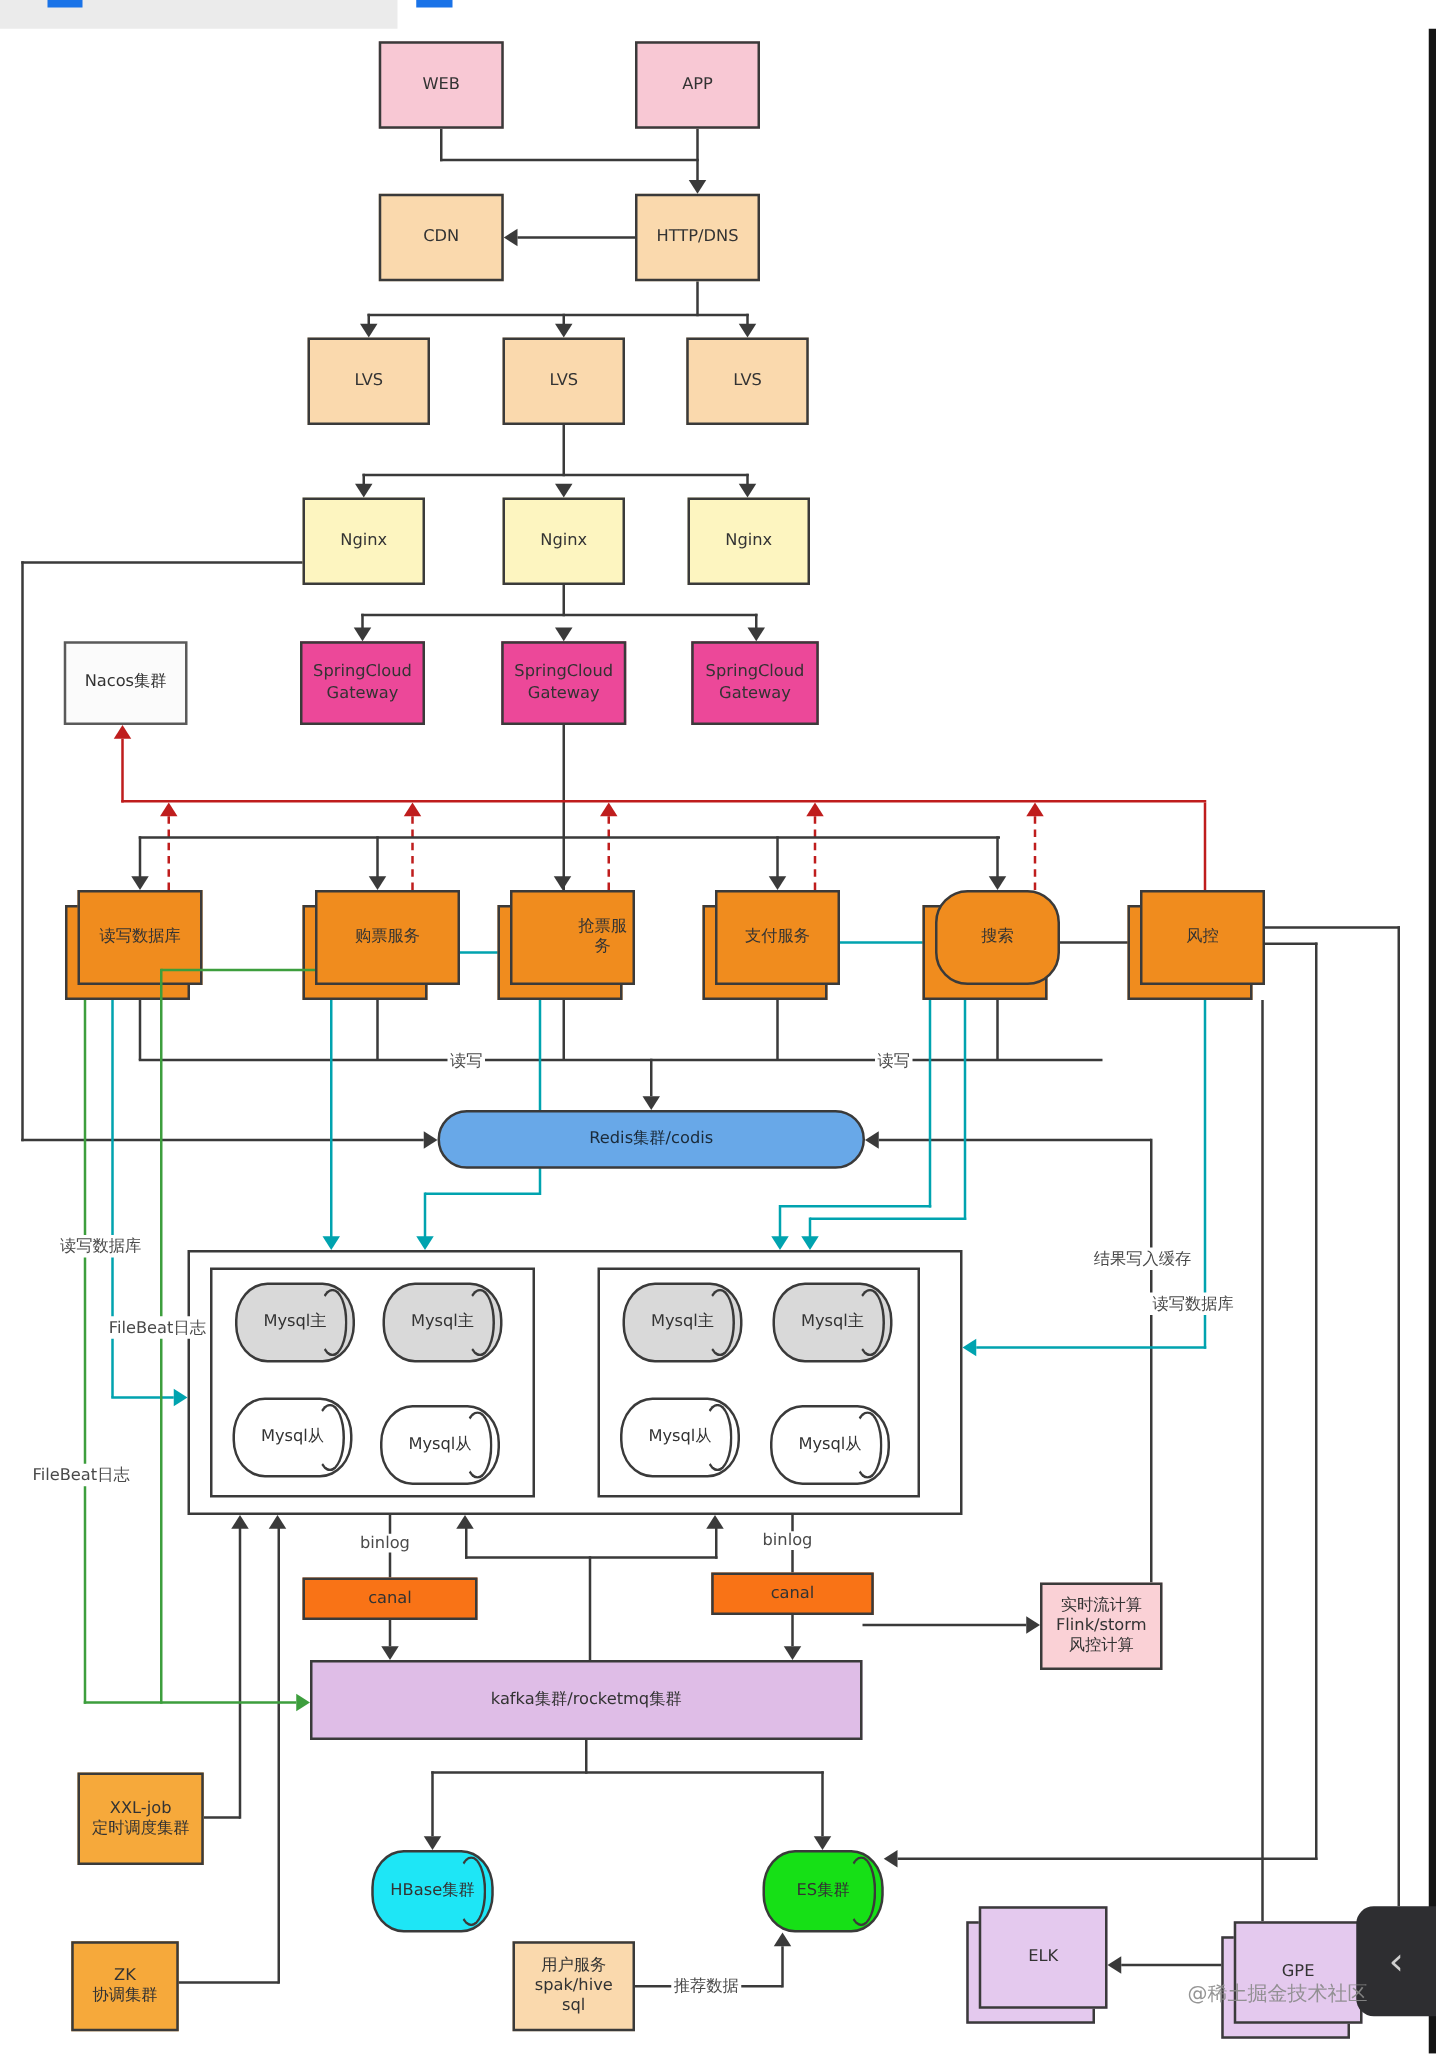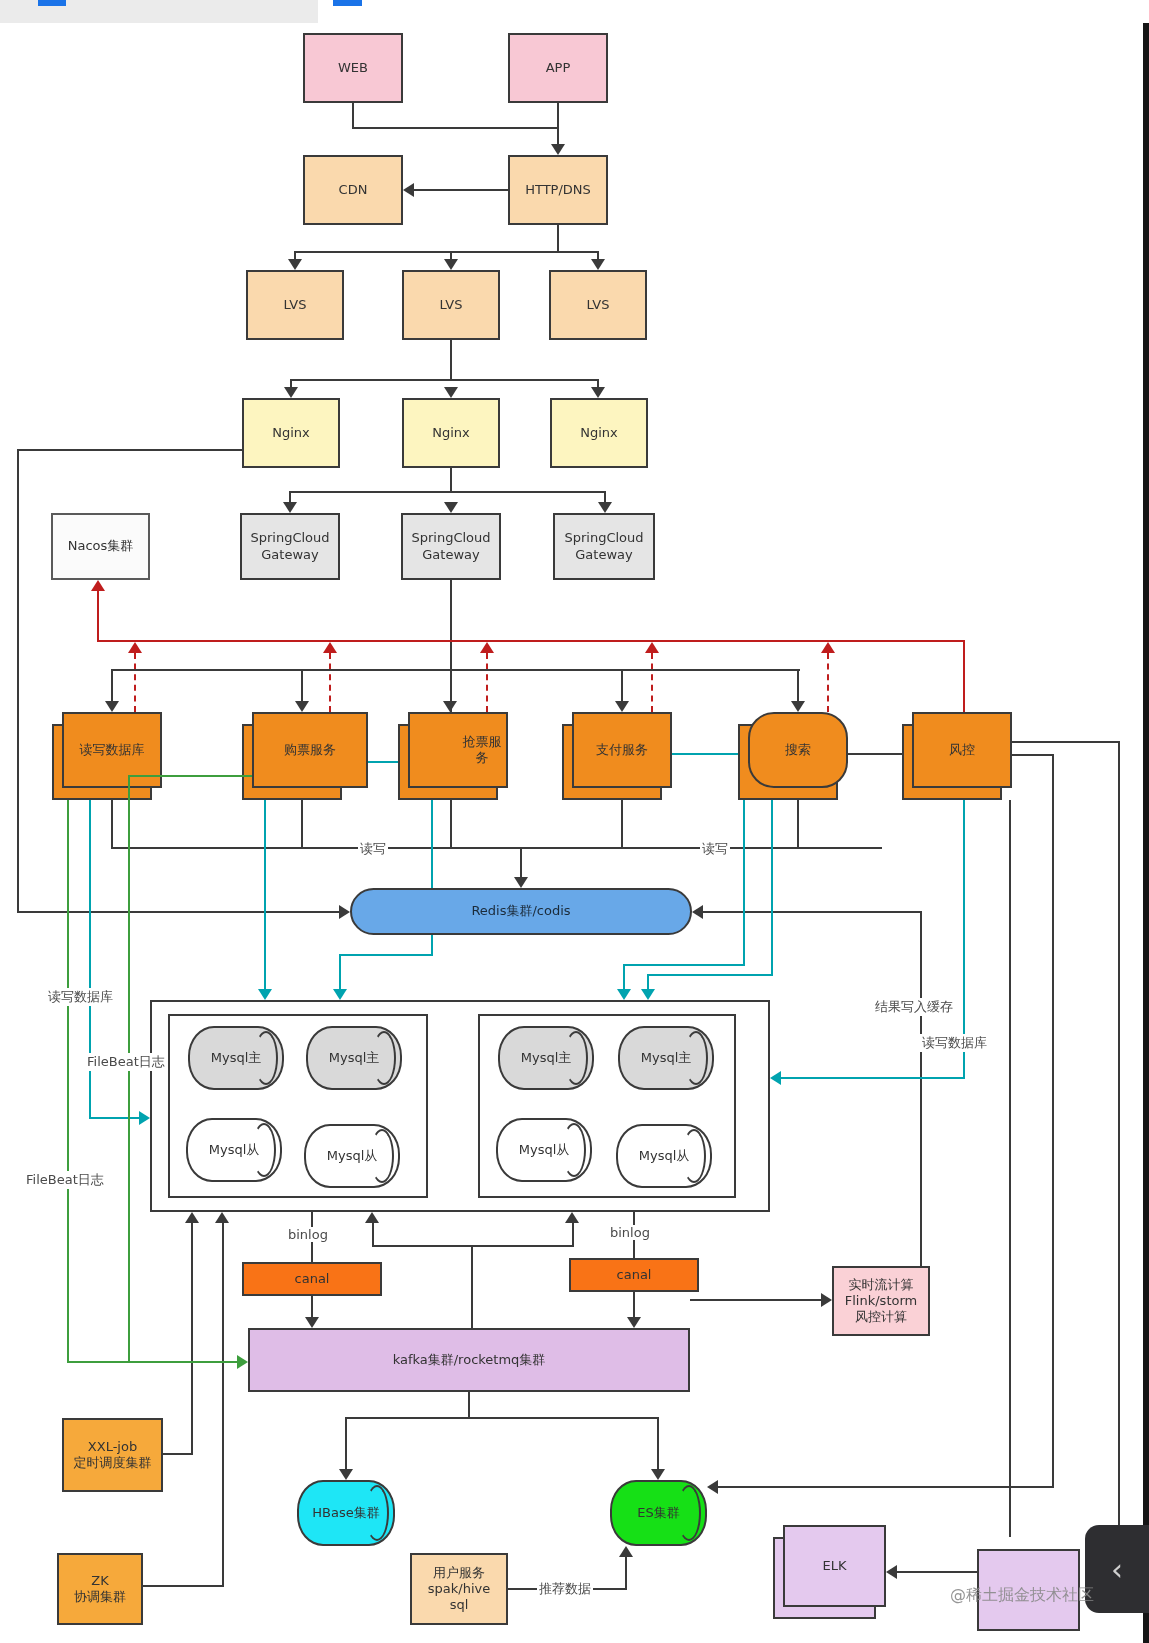--- a/index.html
+++ b/index.html
@@ -20,21 +20,21 @@
   .ar-u{border-left:7px solid transparent;border-right:7px solid transparent;border-bottom:11px solid #3a3a3a;}
   .ar-l{border-top:7px solid transparent;border-bottom:7px solid transparent;border-right:11px solid #3a3a3a;}
   .ar-r{border-top:7px solid transparent;border-bottom:7px solid transparent;border-left:11px solid #3a3a3a;}
   .red.ar-u{border-bottom-color:#bf1d1d;}
   .teal.ar-d{border-top-color:#00a3af;}
   .teal.ar-l{border-right-color:#00a3af;}
   .teal.ar-r{border-left-color:#00a3af;}
   .green.ar-r{border-left-color:#3d9e3d;}
   .lbl{position:absolute;background:#fff;font-size:13px;color:#4a4a4a;padding:0 2px;z-index:4;white-space:nowrap;}
   .pink{background:#f8c8d4;} .lorange{background:#fad9ad;} .yellow{background:#fdf5c0;}
-  .cyanl{background:#e5e5e5;} .white{background:#fbfbfb;border-color:#5a5a5a;}
+  .cyanl{background:#ec4899;} .white{background:#fbfbfb;border-color:#5a5a5a;}
   .orange{background:#f08c1e;} .blue{background:#68a8e8;color:#1b2b3a;}
   .grayc{background:#d9d9d9;} .whitec{background:#fff;}
   .greenb{background:#f97316;} .purple{background:#dfbde7;} .pinkl{background:#fad1d6;}
   .cyanb{background:#1ee6f6;} .greenbr{background:#16e016;} .orange2{background:#f6a93b;}
   .purplel{background:#e4c9ee;}
   .chrome-bar{position:absolute;left:0;top:0;width:318px;height:23px;background:#ebebeb;z-index:5;}
   .tabind{position:absolute;height:6px;background:#1a73e8;z-index:6;}
   .edge{position:absolute;right:0;top:23px;width:6px;height:1620px;background:#151515;z-index:6;}
   .darkbtn{position:absolute;left:1085px;top:1525px;width:64px;height:88px;background:#2e2e31;border-radius:14px 0 0 14px;
       z-index:6;display:flex;align-items:center;justify-content:center;color:#cfcfcf;font-size:30px;}
@@ -344,14 +344,17 @@
   <div class="box lorange" style="left:410px;top:1553px;width:98px;height:72px;">
       <span>用户服务</span>
       <span>spak/hive</span>
       <span>sql</span>
     </div>
   <div class="box purplel" style="left:773px;top:1537px;width:103px;height:82px;"></div>
   <div class="box purplel" style="left:783px;top:1525px;width:103px;height:82px;">
       <span>ELK</span>
     </div>
   <div class="box purplel" style="left:977px;top:1549px;width:103px;height:82px;"></div>
+  <div class="box purplel" style="left:987px;top:1537px;width:103px;height:82px;">
+      <span>GPE</span>
+    </div>
 
 </div>
 
 </body></html>

